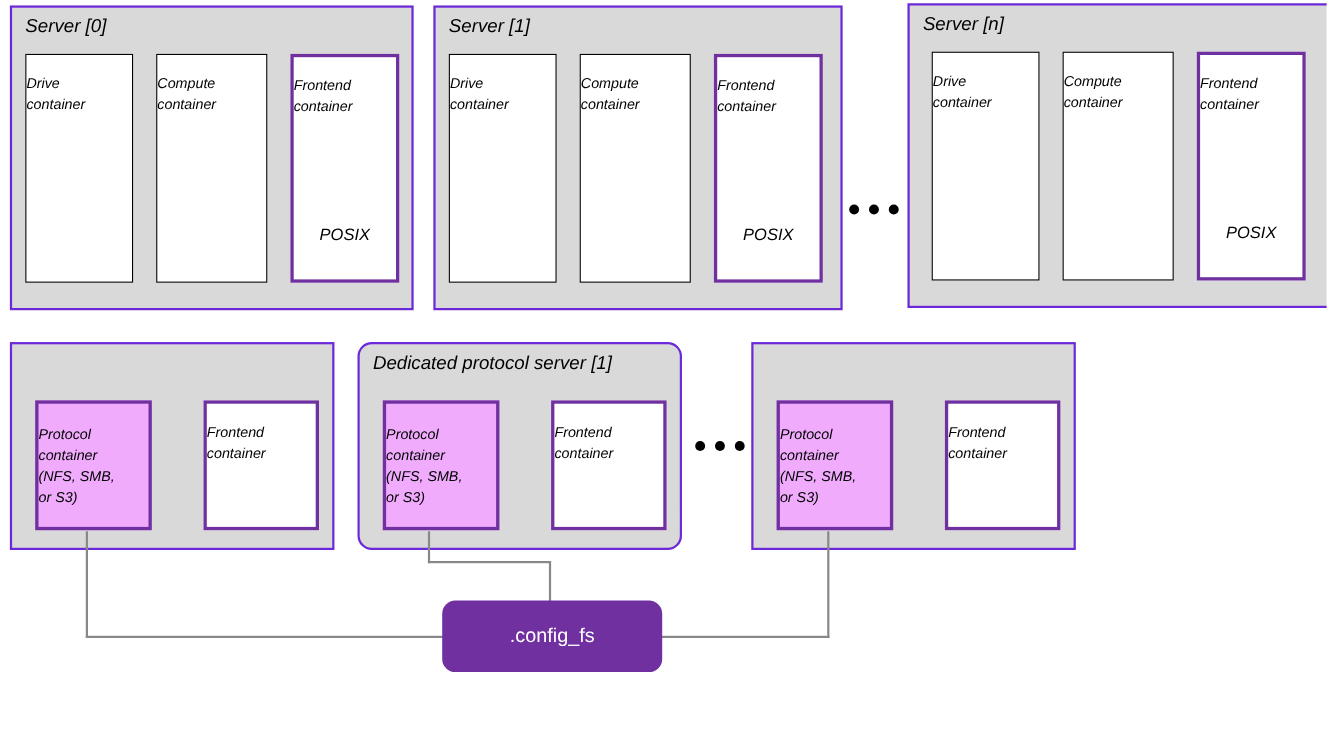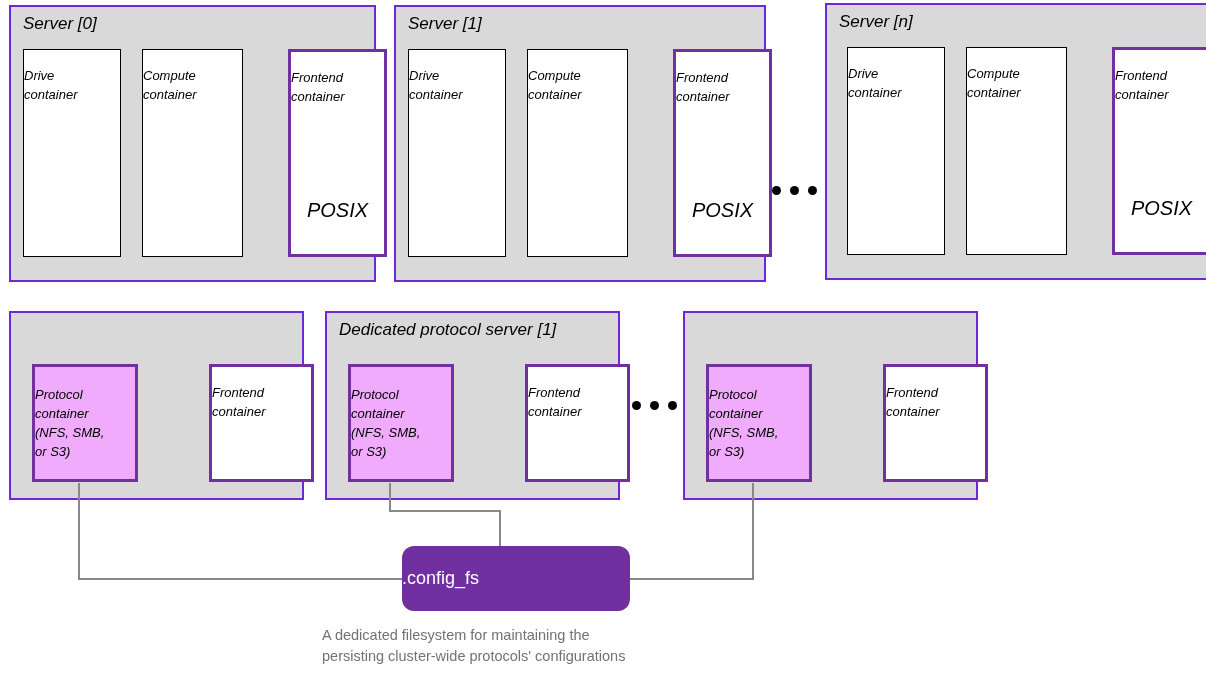--- a/index.html
+++ b/index.html
@@ -38,40 +38,39 @@
   .cbox {
     position: absolute;
     background: #ffffff;
     border: 1px solid #000000;
     display: flex;
     flex-direction: column;
     align-items: center;
   }
   .cbox.purple {
     border: 3px solid #7030a0;
-    margin-left: 24px;
   }
   .cbox.purple-fill {
     border: 3px solid #7030a0;
     background: #f0abfc;
   }
   .cbox .label {
     font-size: 13px;
     line-height: 19px;
     color: #000000;
     text-align: left;
     width: 100%;
   }
   .cbox .top-label { margin-top: 16px; }
   .cbox .posix {
     position: absolute;
     left: 0;
     right: 0;
     bottom: 32px;
-    font-size: 20px;
+    font-size: 15px;
     text-align: center;
     color: #000000;
   }
   .cbox.centered {
     justify-content: center;
   }
 
   
   .ellipsis {
     position: absolute;
@@ -93,27 +92,27 @@
     background: #888888;
   }
   .conn.h { height: 2px; }
   .conn.v { width: 2px; }
 
   
   #configfs {
     position: absolute;
     left: 402px;
     top: 546px;
-    width: 228px;
+    width: 200px;
     height: 65px;
     background: #7030a0;
     border-radius: 12px;
     display: flex;
     align-items: center;
-    justify-content: flex-start;
+    justify-content: center;
   }
   #configfs .txt {
     color: #ffffff;
     font-size: 18px;
   }
   #caption {
     position: absolute;
     left: 322px;
     top: 625px;
     width: 420px;
@@ -202,21 +201,21 @@
       <div class="label">(NFS, SMB,</div>
       <div class="label">or S3)</div>
     </div>
 
     <div class="cbox purple" style="left:174px; top:51px; width:105px; height:118px;">
       <div class="label top-label">Frontend</div>
       <div class="label">container</div>
     </div>
   </div>
 
-  <div class="panel" style="left:325px; top:311px; width:295px; height:189px;">
+  <div class="panel" style="left:325px; top:311px; width:295px; height:189px;border-radius:13px;">
     <div class="panel-title">Dedicated protocol server [1]</div>
 
     <div class="cbox purple-fill centered" style="left:21px; top:51px; width:106px; height:118px;">
       <div class="label">Protocol</div>
       <div class="label">container</div>
       <div class="label">(NFS, SMB,</div>
       <div class="label">or S3)</div>
     </div>
 
     <div class="cbox purple" style="left:174px; top:51px; width:105px; height:118px;">
@@ -253,18 +252,14 @@
   <div class="conn h" style="left:389px; top:510px; width:112px;"></div>
   <div class="conn v" style="left:499px; top:510px; height:40px;"></div>
 
   <div class="conn v" style="left:752px; top:483px; height:97px;"></div>
   <div class="conn h" style="left:592px; top:578px; width:162px;"></div>
 
   <div id="configfs">
     <span class="txt">.config_fs</span>
   </div>
 
-  <div id="caption">
-    <div>A dedicated filesystem for maintaining the</div>
-    <div>persisting cluster-wide protocols' configurations</div>
-  </div>
 
 </div>
 
 </body></html>

